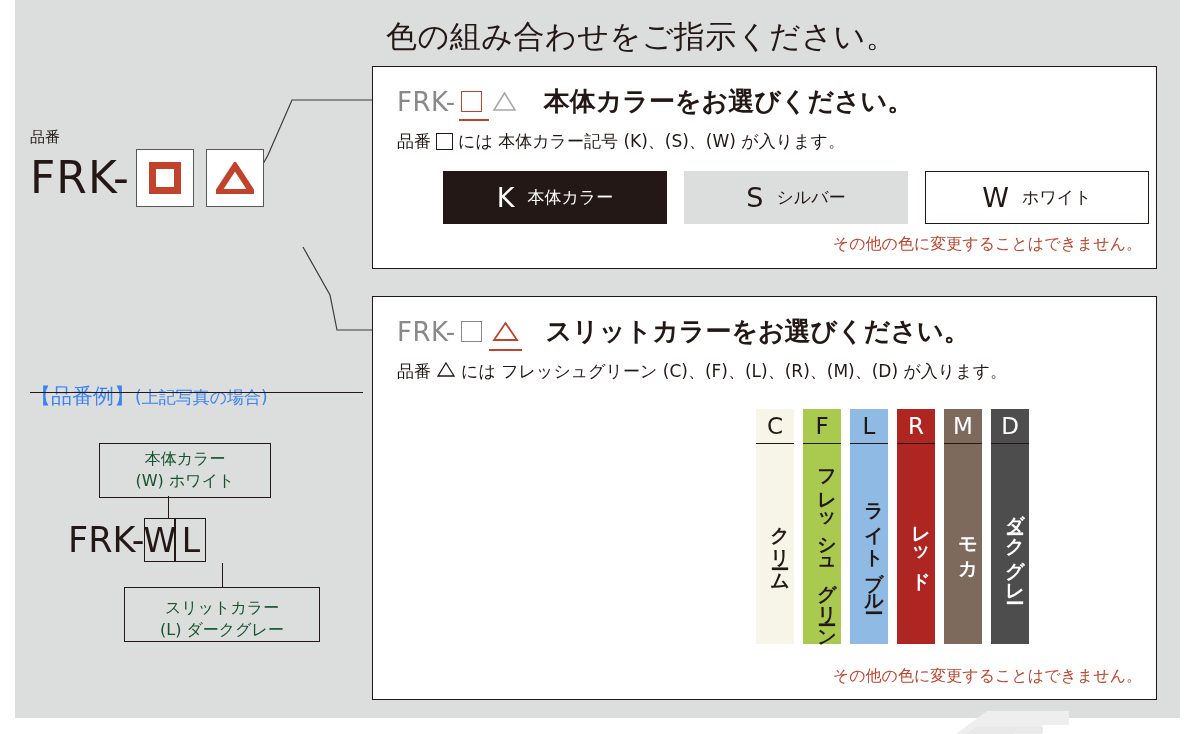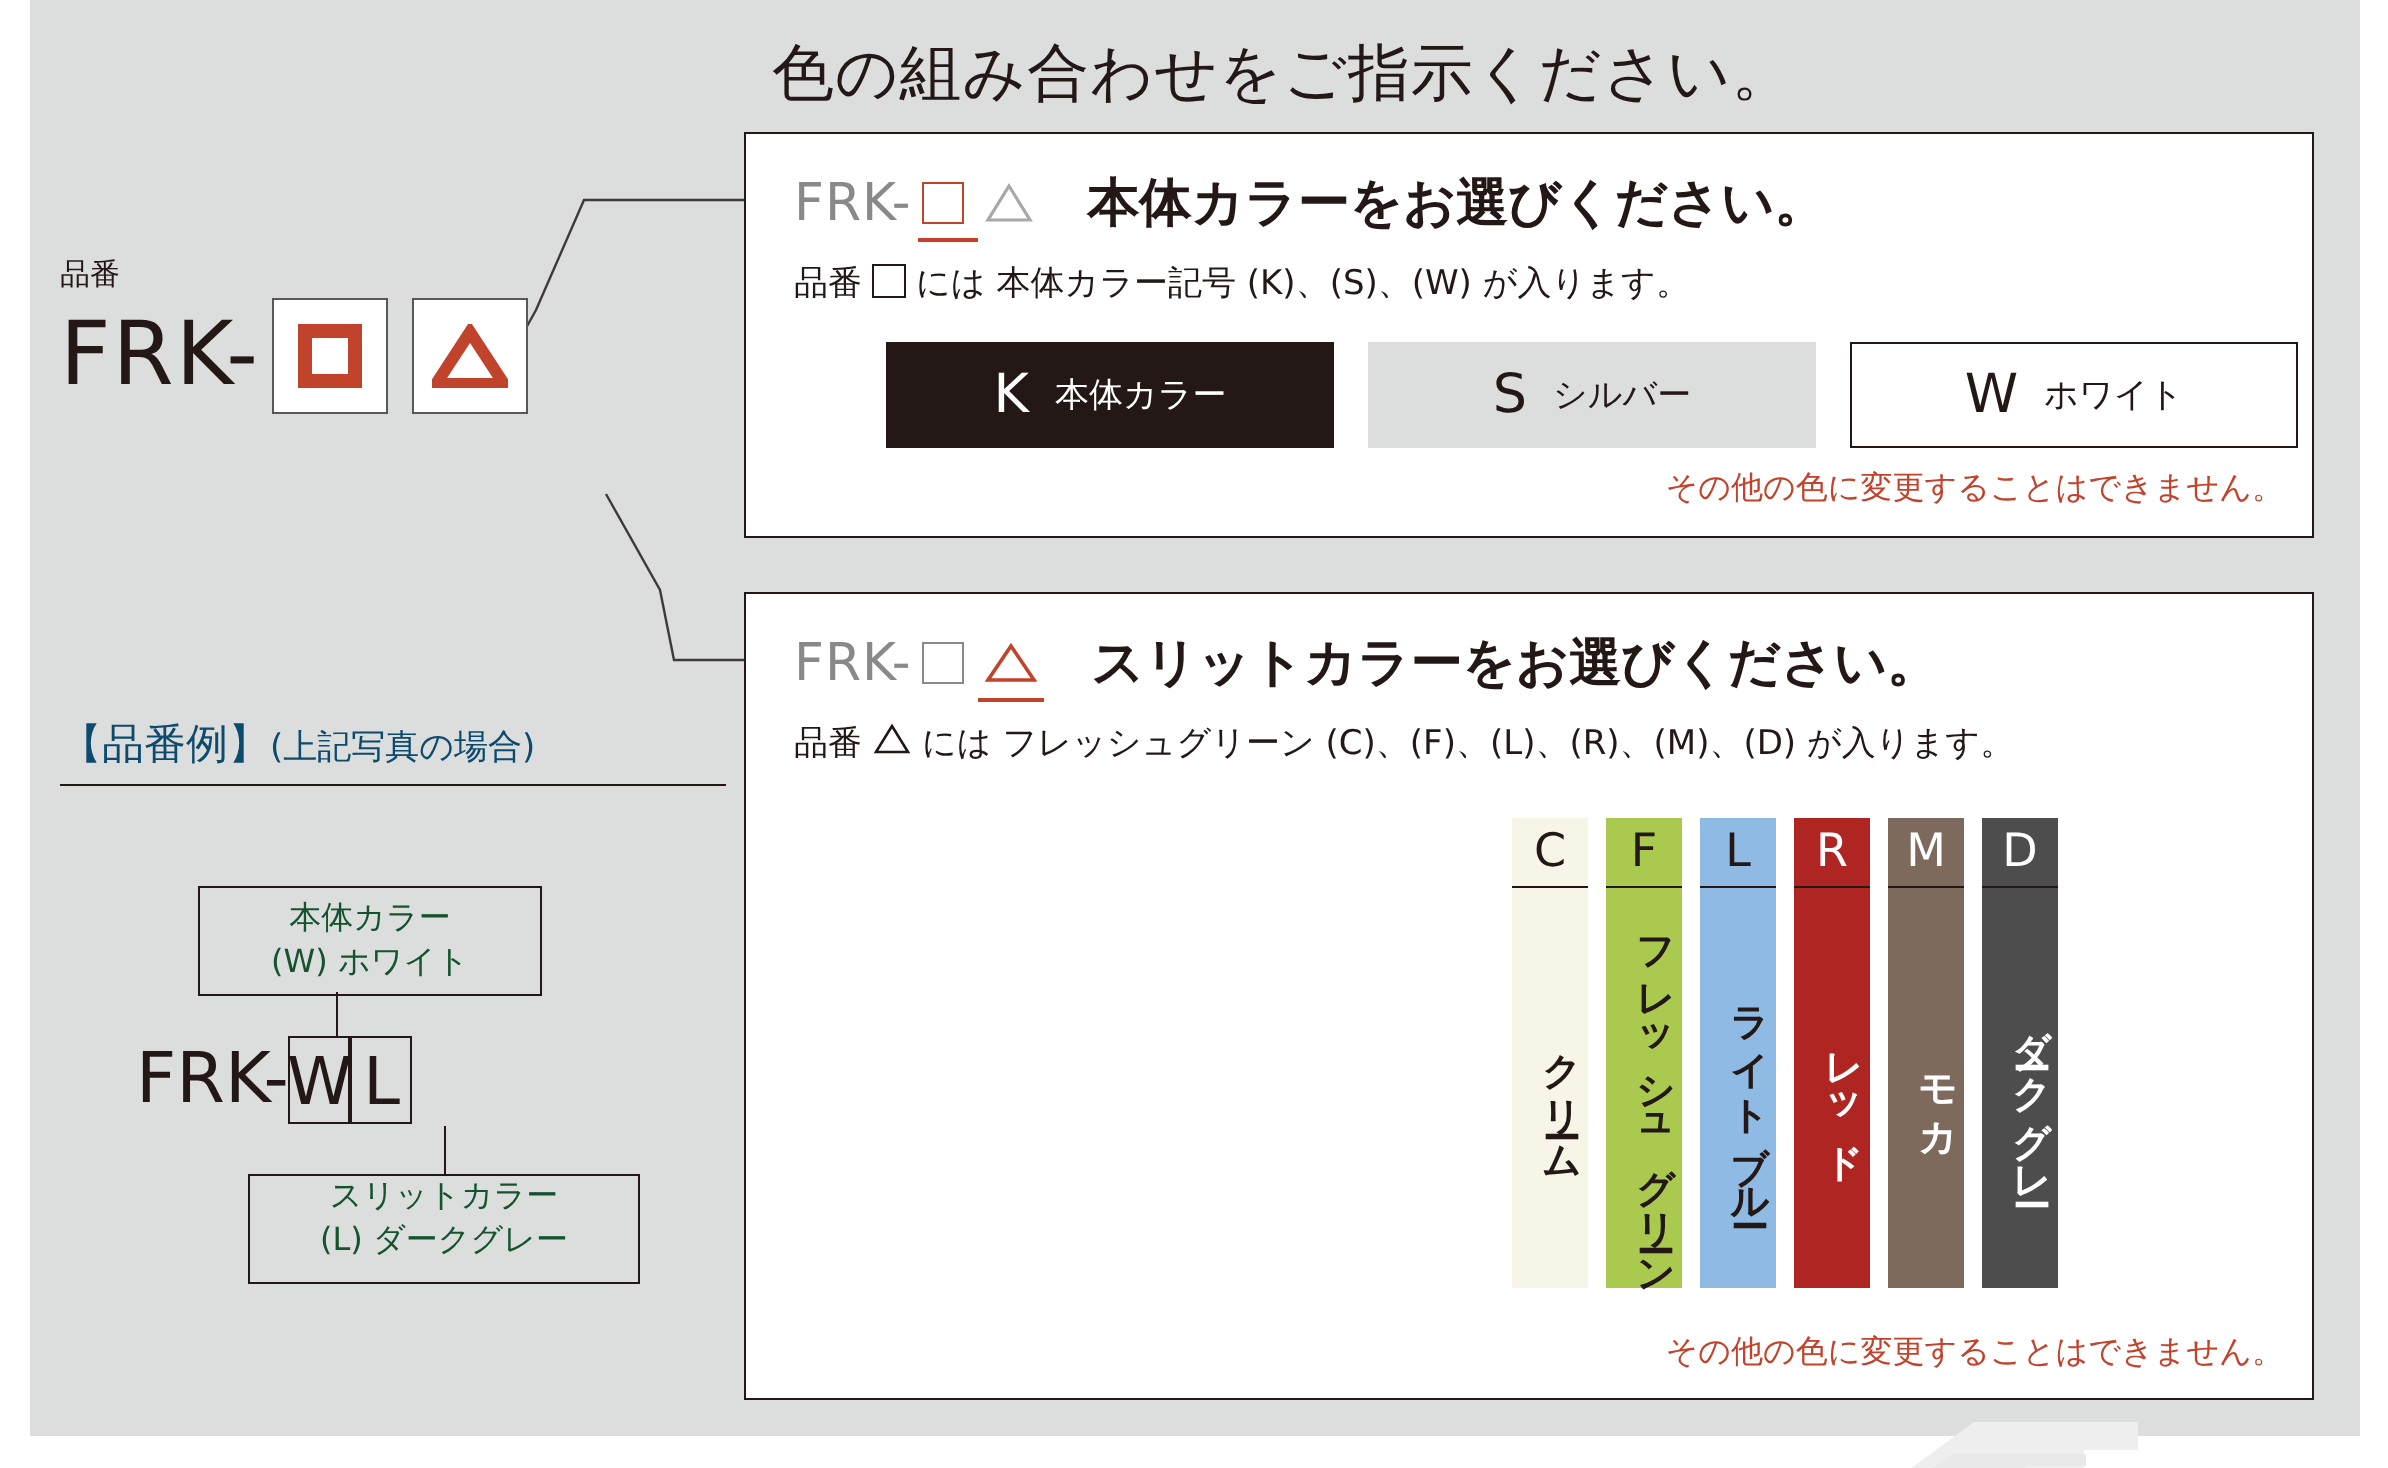--- a/index.html
+++ b/index.html
@@ -18,28 +18,28 @@
   #frkrow{display:flex;align-items:center;margin-top:2px;}
   #frktext{font-size:44px;color:#231815;letter-spacing:1px;line-height:1;}
   .markbox{width:58px;height:58px;background:#ffffff;border:1px solid #595757;
            display:flex;align-items:center;justify-content:center;box-sizing:border-box;}
   #markbox1{margin-left:6px;}
   #markbox2{margin-left:12px;}
   .redsq{width:32px;height:32px;border:7px solid #c1432c;box-sizing:border-box;}
 
   
   #exhead{position:absolute;left:30px;top:358px;width:340px;}
-  #exhead .t{font-size:21px;color:#0c4a6e;white-space:nowrap;}
+  #exhead .t{font-size:21px;color:#3b82f6;white-space:nowrap;margin-top:24px;}
   #exhead .t .sm{font-size:17px;}
   #exline{position:absolute;left:30px;top:392px;width:333px;height:1px;background:#231815;}
 
   #exbox-top{position:absolute;left:99px;top:443px;width:170px;height:53px;border:1px solid #231815;
              background:#dcdddd;display:flex;flex-direction:column;align-items:center;justify-content:center;gap:1px;}
   #exbox-bot{position:absolute;left:124px;top:587px;width:194px;height:53px;border:1px solid #231815;
-             background:#dcdddd;display:flex;flex-direction:column;align-items:center;justify-content:flex-start;gap:1px;}
+             background:#dcdddd;display:flex;flex-direction:column;align-items:center;justify-content:flex-end;gap:1px;}
   .exb-line{font-size:16px;color:#14532d;white-space:nowrap;}
 
   #exconn-top{position:absolute;left:168px;top:496px;width:1px;height:24px;background:#231815;}
   #exconn-bot{position:absolute;left:222px;top:563px;width:1px;height:24px;background:#231815;}
 
   #exfrk{position:absolute;left:68px;top:518px;display:flex;align-items:stretch;}
   #exfrk .big{font-size:35px;color:#231815;line-height:44px;letter-spacing:0px;}
   .codecell{width:31px;height:44px;border:1px solid #231815;box-sizing:border-box;
             display:flex;align-items:center;justify-content:center;font-size:33px;color:#231815;background:#dcdddd;}
 

